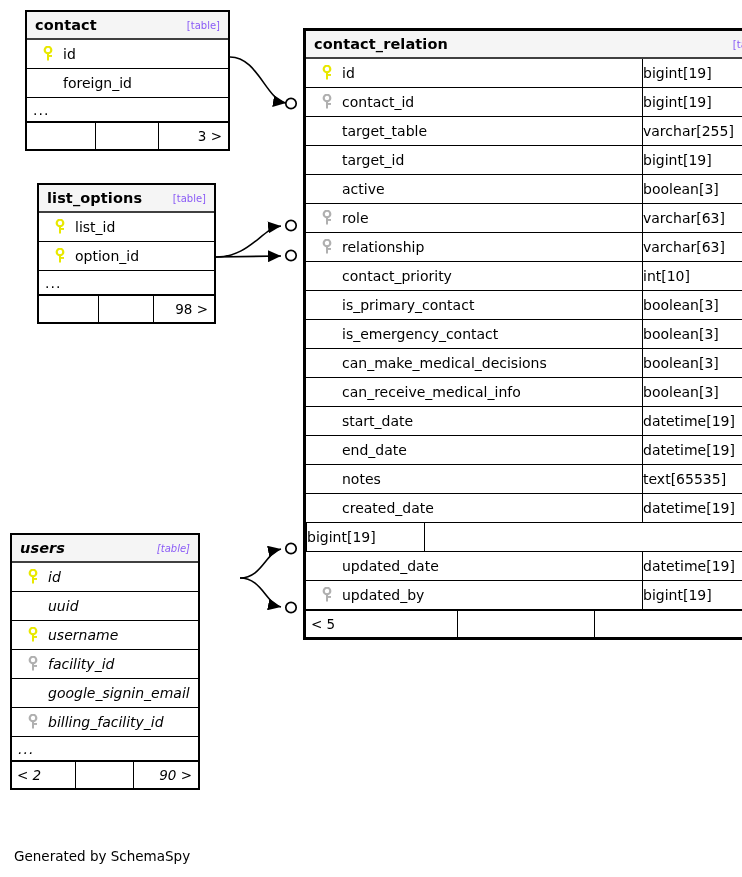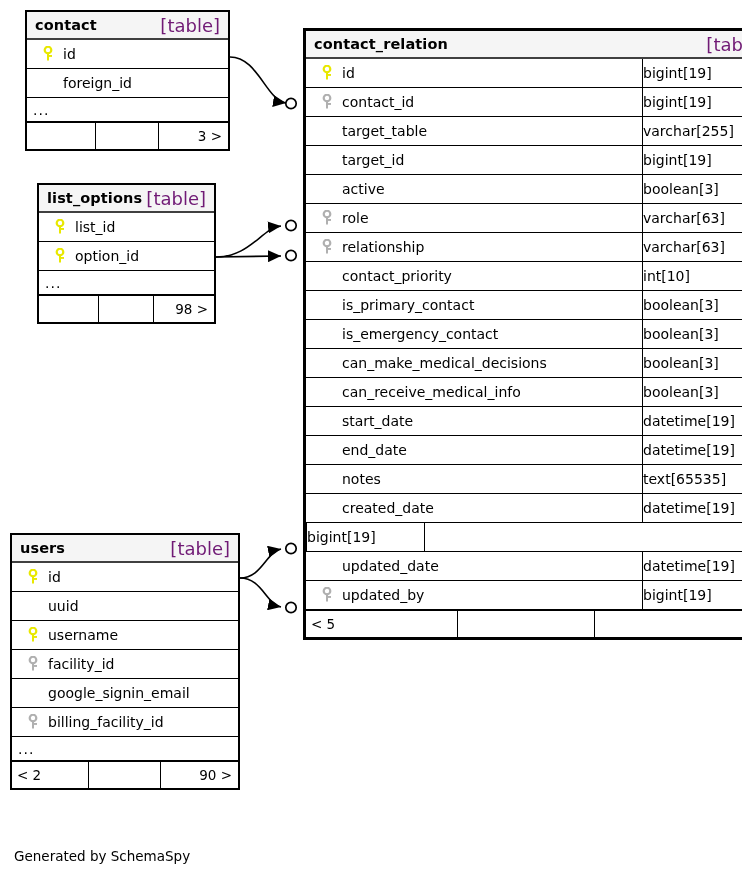--- a/index.html
+++ b/index.html
@@ -49,22 +49,22 @@
     padding: 0 8px;
     height: 28px;
   }
   .tbl-name {
     font-weight: bold;
     font-size: 14.5px;
     color: #000;
     letter-spacing: 0.1px;
   }
   .tbl-tag {
-    font-size: 18px;
-    color: #701a75;
+    font-size: 10px;
+    color: #8b5cf6;
   }
 
   .rows { display: block; }
 
   .row {
     display: flex;
     align-items: center;
     height: 29px;
     box-sizing: border-box;
     border-bottom: 1.5px solid #000000;
@@ -266,21 +266,21 @@
       </div>
       <div class="row-ellipsis">...</div>
       <div class="row-footer">
         <div class="foot-cell foot-left"></div>
         <div class="foot-cell foot-mid"></div>
         <div class="foot-cell foot-right">98 &gt;</div>
       </div>
     </div>
   </div>
 
-  <div class="table-box" style="left:10px; top:533px; width:230px;">
+  <div class="table-box" style="left:10px; top:533px; width:190px;font-style:italic;">
     <div class="tbl-header">
       <span class="tbl-name">users</span>
       <span class="tbl-tag">[table]</span>
     </div>
     <div class="rows">
       <div class="row">
         <div class="col-name">
           <span class="keyicon">
             <svg width="14" height="16" viewBox="0 0 14 16">
                 <circle cx="5" cy="4" r="3.3" fill="none" stroke="#e8e800" stroke-width="2.2"></circle>

